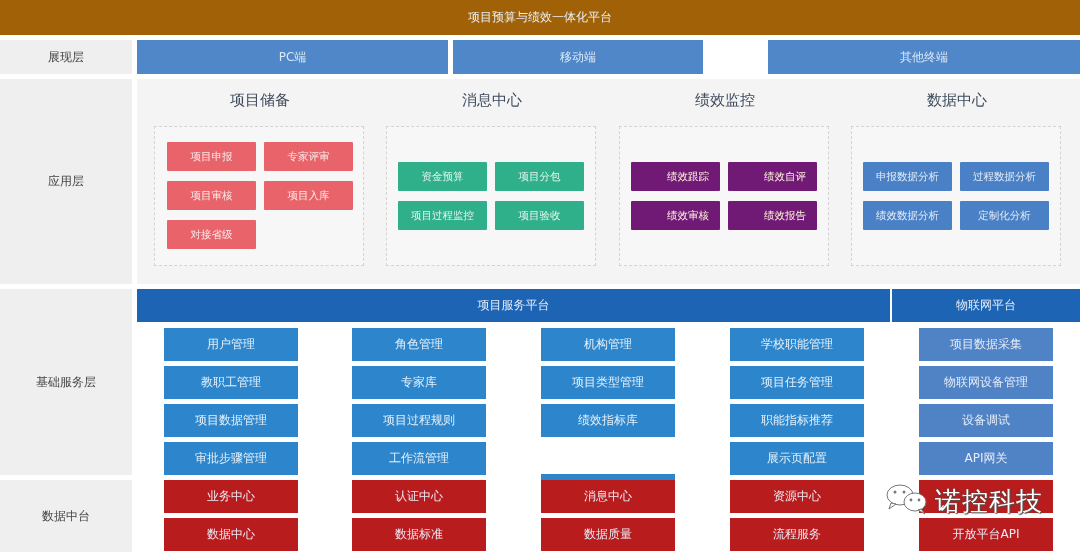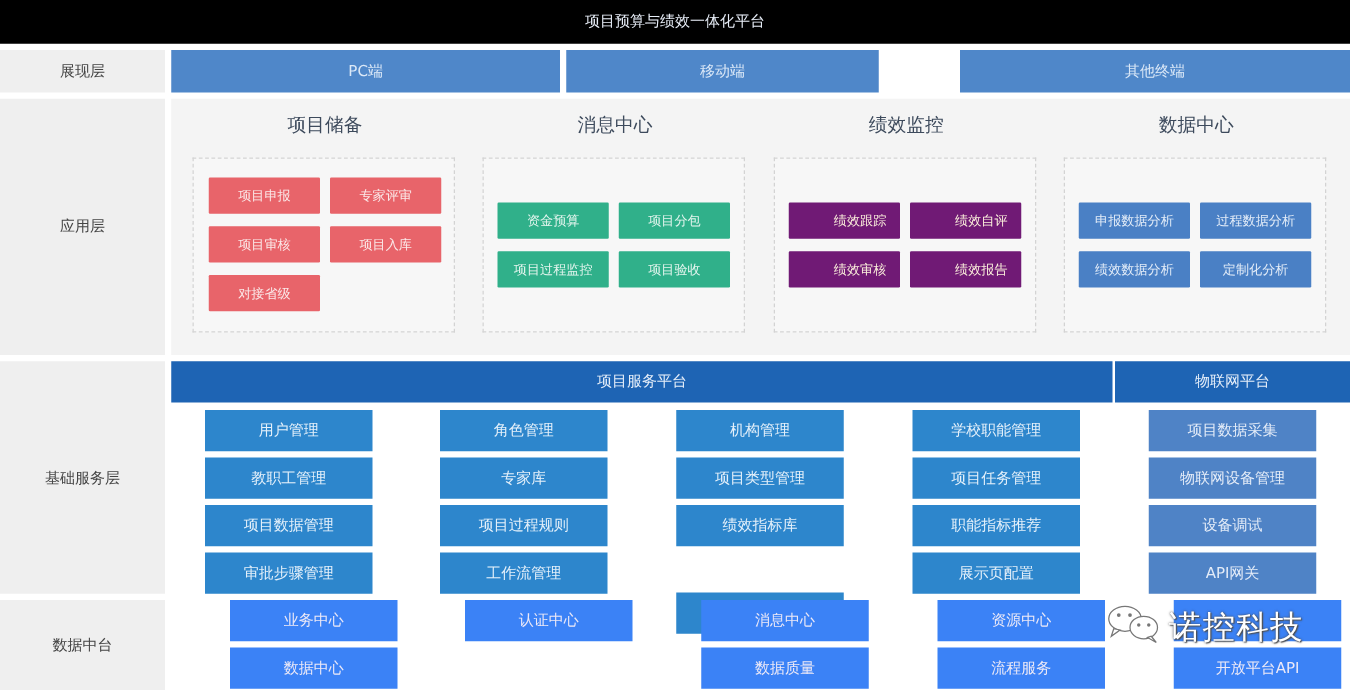--- a/index.html
+++ b/index.html
@@ -1,21 +1,21 @@
 <!DOCTYPE html>
 <html><head>
 <meta charset="utf-8">
 <style>
   * { box-sizing: border-box; margin: 0; padding: 0; }
   html, body { width: 1080px; height: 552px; overflow: hidden; background: #ffffff;
     font-family: "DejaVu Sans", "Liberation Sans", sans-serif; }
   .page { position: relative; width: 1080px; height: 552px; }
 
   .title-bar { position: absolute; left: 0; top: 0; width: 1080px; height: 35px;
-    background: #000000; color: #e8eef8; font-size: 12px; display: flex;
+    background: #a16207; color: #e8eef8; font-size: 12px; display: flex;
     align-items: center; justify-content: center; }
 
   .layer-label { position: absolute; left: 0; width: 132px; background: #efefef;
     color: #444; font-size: 12px; display: flex; align-items: center; justify-content: center; }
 
   .terminal { position: absolute; top: 40px; height: 34px; background: #4f87c9;
     color: #dbe8f7; font-size: 12px; display: flex; align-items: center; justify-content: center; }
 
   .app-area { position: absolute; left: 137px; top: 79px; width: 943px; height: 205px; background: #f4f4f4; }
   .app-col { position: absolute; top: 0; width: 212px; height: 205px; }
@@ -30,21 +30,21 @@
   .tile.orange { background: #701a75; color: #fcf0dc; padding-left: 25px; }
   .tile.blue { background: #4a80c5; color: #e3ecf8; }
 
   .platform-bar { position: absolute; top: 289px; height: 33px; background: #1e64b4;
     color: #e5eef9; font-size: 12px; display: flex; align-items: center; justify-content: center; }
 
   .svc { position: absolute; width: 134px; height: 33px; font-size: 12px;
     display: flex; align-items: center; justify-content: center; }
   .svc.b { background: #2d86cc; color: #e4f0fa; }
   .svc.i { background: #4f83c6; color: #e4ecf8; }
-  .svc.p { background: #3b82f6; color: #ece9f7; margin-left: 20px; }
+  .svc.p { background: #b91c1c; color: #ece9f7; }
 
   .watermark { position: absolute; left: 885px; top: 483px; height: 36px; display: flex;
     align-items: center; gap: 4px; }
   .watermark .wm-text { font-size: 26px; color: #ffffff; letter-spacing: 1px;
     text-shadow: 0 0 2px #444, 1px 1px 1px #555; }
 </style>
 </head>
 <body>
 
 <div class="page">
@@ -127,20 +127,21 @@
 
   <div class="svc i" style="left:919px;top:328px;">项目数据采集</div>
   <div class="svc i" style="left:919px;top:366px;">物联网设备管理</div>
   <div class="svc i" style="left:919px;top:404px;">设备调试</div>
   <div class="svc i" style="left:919px;top:442px;">API网关</div>
 
   <div class="layer-label" style="top:480px;height:72px;">数据中台</div>
   <div class="svc p" style="left:164px;top:480px;">业务中心</div>
   <div class="svc p" style="left:164px;top:518px;">数据中心</div>
   <div class="svc p" style="left:352px;top:480px;">认证中心</div>
+  <div class="svc p" style="left:352px;top:518px;">数据标准</div>
   <div class="svc p" style="left:541px;top:480px;">消息中心</div>
   <div class="svc p" style="left:541px;top:518px;">数据质量</div>
   <div class="svc p" style="left:730px;top:480px;">资源中心</div>
   <div class="svc p" style="left:730px;top:518px;">流程服务</div>
   <div class="svc p" style="left:919px;top:480px;"></div>
   <div class="svc p" style="left:919px;top:518px;">开放平台API</div>
 
   <div class="watermark">
     <span>
       <svg width="46" height="34" viewBox="0 0 46 34">

